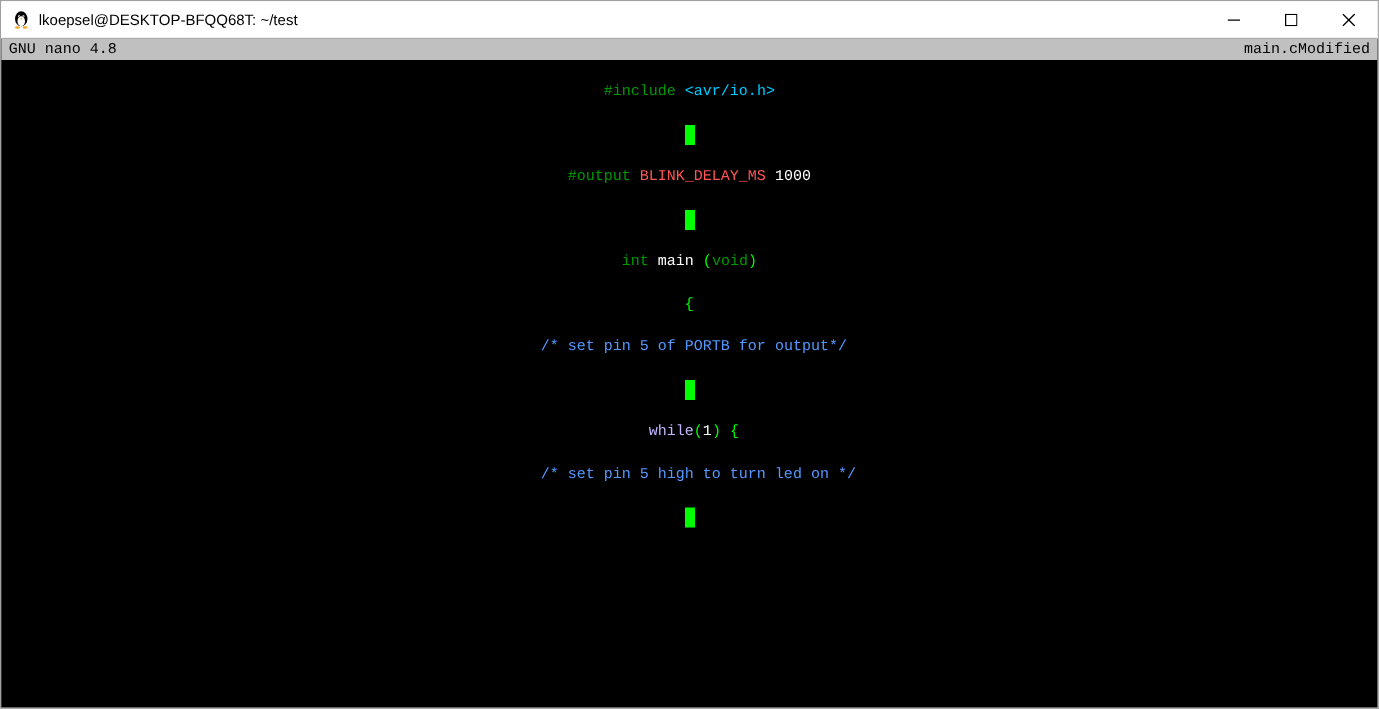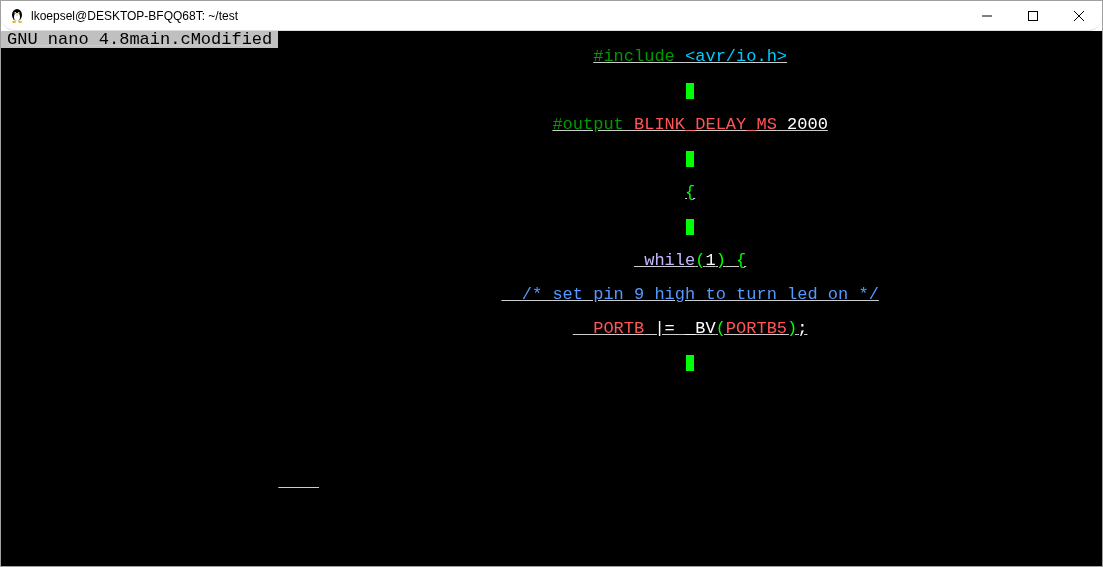--- a/index.html
+++ b/index.html
@@ -18,21 +18,20 @@
     flex-direction: column;
     height: 100%;
   }
   .titlebar {
     background: #fff;
     height: 30px;
     display: flex;
     align-items: center;
     padding: 0 0 0 8px;
     border-bottom: 1px solid #ddd;
-    border-radius: 14px;
   }
   .titlebar-icon {
     width: 16px; height: 16px;
     margin-right: 6px;
     display: flex; align-items: center; justify-content: center;
   }
   .titlebar-title {
     font-family: "Segoe UI", sans-serif;
     font-size: 12px;
     color: #000;
@@ -50,26 +49,25 @@
     justify-content: center;
     font-family: sans-serif;
     font-size: 10px;
     color: #000;
   }
   .win-btn svg { stroke: #000; fill: none; stroke-width: 1; }
   .terminal {
     flex: 1;
     background: #000;
     color: #ccc;
-    font-size: 17px;
+    font-size: 12px;
     line-height: 17px;
     display: flex;
-    flex-direction: row;
+    flex-direction: column;
     overflow: hidden;
-    text-decoration: underline;
   }
   .nano-header {
     background: #c0c0c0;
     color: #000;
     display: flex;
     padding: 0 6px;
     height: 17px;
     align-items: center;
   }
   .nano-header .left { flex: 0 0 auto; }
@@ -147,27 +145,28 @@
   <div class="terminal">
     <div class="nano-header">
       <span class="left">GNU nano 4.8</span>
       <span class="center">main.c</span>
       <span class="right">Modified</span>
     </div>
 
     <div class="editor">
 <span class="line"><span class="c-preproc">#include </span><span class="c-include">&lt;avr/io.h&gt;</span></span>
 <span class="line"><span class="cursor"></span></span>
-<span class="line"><span class="c-preproc">#output </span><span class="c-macro">BLINK_DELAY_MS</span><span class="c-number"> 2000</span></span>
+<span class="line"><span class="c-preproc">#output </span><span class="c-macro">BLINK_DELAY_MS</span><span class="c-number"> 1000</span></span>
 <span class="line"><span class="cursor"></span></span>
+<span class="line"><span class="c-type">int</span><span class="c-func"> main </span><span class="c-brace">(</span><span class="c-type">void</span><span class="c-brace">)</span></span>
 <span class="line"><span class="c-brace">{</span></span>
+<span class="line"><span class="c-comment"> /* set pin 5 of PORTB for output*/</span></span>
 <span class="line"><span class="cursor"></span></span>
 <span class="line"><span class="c-keyword"> while</span><span class="c-brace">(</span><span class="c-number">1</span><span class="c-brace">)</span><span class="c-brace"> {</span></span>
-<span class="line"><span class="c-comment">  /* set pin 9 high to turn led on */</span></span>
-<span class="line"><span class="c-ident">  PORTB</span><span class="c-op"> |= </span><span class="c-call">_BV</span><span class="c-brace">(</span><span class="c-ident">PORTB5</span><span class="c-brace">)</span><span class="c-op">;</span></span>
+<span class="line"><span class="c-comment">  /* set pin 5 high to turn led on */</span></span>
 <span class="line"><span class="cursor"></span></span>
 
 
 
 
 
     </div>
 
   </div>
 </div>

